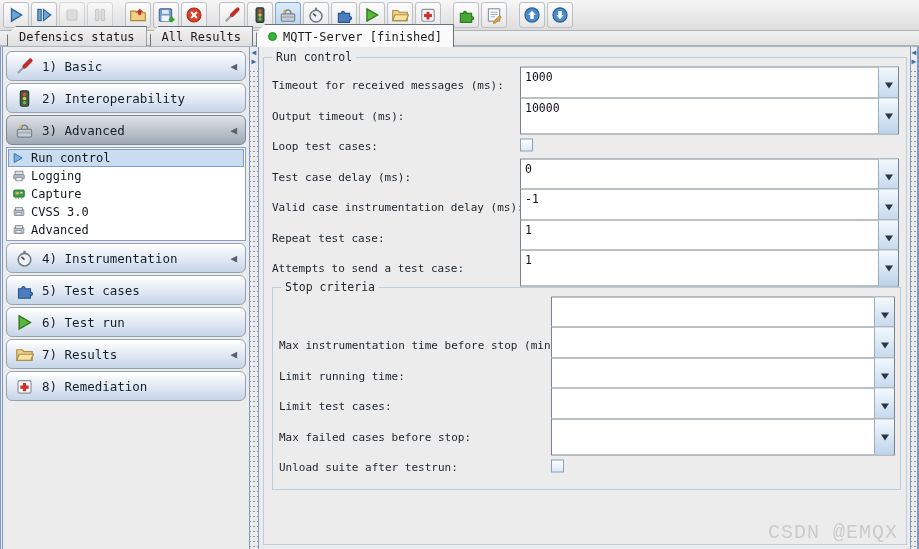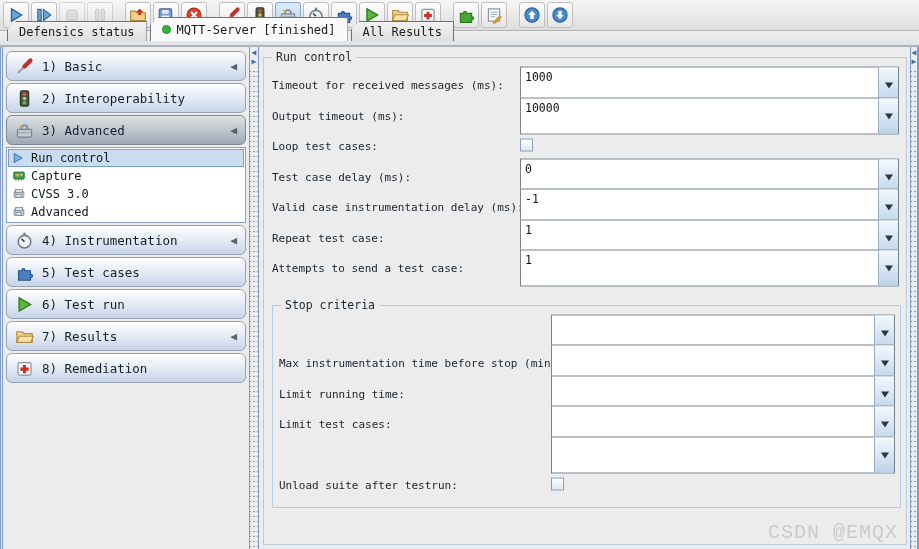--- a/index.html
+++ b/index.html
@@ -10,21 +10,21 @@
   
   .toolbar { height:31px; flex:none; display:flex; align-items:center; padding:2px 3px;
     background:linear-gradient(#f6f6f6,#dddddd); border-bottom:1px solid #b2b2b2; gap:2px; }
   .tbtn { width:26px; height:26px; flex:none; display:flex; align-items:center; justify-content:center;
     border:1px solid #bcc0c4; border-radius:3px; background:linear-gradient(#fdfdfd,#e6e6e6); cursor:default; }
   .tbtn.disabled { opacity:.55; }
   .tbtn.active { background:linear-gradient(#dcebfa,#bcd4ec); border-color:#84a6ca; }
   .tsep { width:8px; flex:none; }
 
   
-  .tabbar { height:16px; flex:none; display:flex; align-items:flex-end; padding:0 0 4px 7px;
+  .tabbar { height:16px; flex:none; display:flex; align-items:center; padding:0 0 4px 7px;
     background:linear-gradient(#f0f0f0,#e2e2e2); border-bottom:2px solid #aab4be; gap:3px; }
   .tab { height:20px; padding:0 11px; display:flex; align-items:center; gap:6px;
     font-size:12px; color:#1c1c1c; white-space:nowrap;
     background:linear-gradient(#f2f2f2,#dedede); border:1px solid #6a737c; border-bottom:none;
     clip-path:polygon(9px 0, 100% 0, 100% 100%, 0 100%, 0 9px); }
   .tab.active { height:24px; background:#fafafa; }
   .tabdot { width:9px; height:9px; border-radius:50%; background:#35b33c; border:1px solid #1f8a28; flex:none; }
 
   
   .content { flex:1; display:flex; min-height:0; }
@@ -65,21 +65,21 @@
   .frow .fctrl { position:absolute; top:50%; transform:translateY(-50%); right:2px; }
   .combo { display:flex; height:37px; border:1px solid #78828c; background:#ffffff; }
   .combo .cval { flex:1; padding:2px 4px; font-size:11.5px; color:#101018; overflow:hidden; white-space:nowrap; }
   .combo .cbtn { width:20px; flex:none; display:flex; align-items:center; justify-content:center;
     background:linear-gradient(#f3f9fe,#bdd3ea); border-left:1px solid #98aec6; cursor:pointer; }
   .combo .cbtn i { display:block; width:0; height:0; border:4px solid transparent;
     border-top:6px solid #2c3640; margin-top:5px; }
   .checkbox { width:13px; height:13px; border:1px solid #8aa0b8;
     background:linear-gradient(#ffffff,#dce8f4); display:inline-block; }
 
-  .group.stop { position:relative; margin-top:21px; border:1px solid #b9cfe0; }
+  .group.stop { position:relative; margin-top:3px; border:1px solid #b9cfe0; }
   .group.stop .srows { padding:12px 3px 6px 6px; }
 
   .watermark { position:absolute; right:12px; bottom:5px; font-family:Liberation Mono, monospace;
     font-size:20px; color:#cbcbcb; letter-spacing:1px; }
 
   svg { display:block; }
 </style>
 </head>
 <body>
 
@@ -204,26 +204,26 @@
         <svg width="18" height="18" viewBox="0 0 16 16">
           <circle cx="8" cy="8" r="6.3" fill="#4a8cc8" stroke="#2a5c98"></circle>
           <path d="M8 11.7L4.6 8h1.9V4.5h3V8h1.9z" fill="#ffffff"></path>
         </svg>
       </div>
     </div>
   <div class="tabbar" id="tabbar">
       <div class="tab">
         <span>Defensics status</span>
       </div>
+      <div class="tab">
+        <span>All Results</span>
+      </div>
       <div class="tab active">
         <span class="tabdot"></span>
         <span>MQTT-Server [finished]</span>
-      </div>
-      <div class="tab">
-        <span>All Results</span>
       </div>
     </div>
   <div class="content">
     <div class="sidebar" id="sidebar">
         <div class="acc-header">
           <svg width="19" height="19" viewBox="0 0 16 16">
             <path d="M2.5 13.5l5.5-5.5" stroke="#9aa2aa" stroke-width="2"></path>
             <path d="M8 8l5-5" stroke="#c03028" stroke-width="3.6" stroke-linecap="round"></path>
           </svg>
           <span>1) Basic</span>
@@ -247,20 +247,28 @@
           </svg>
           <span>3) Advanced</span>
           <span class="chev">◀</span>
         </div>
         <div class="acc-list">
           <div class="acc-item selected">
             <svg width="14" height="14" viewBox="0 0 16 16">
               <path d="M2.5 2.8l9 5.2-9 5.2z" fill="#7ab4e4" stroke="#2f6496"></path>
             </svg>
             <span>Run control</span>
+          </div>
+          <div class="acc-item">
+            <svg width="14" height="14" viewBox="0 0 16 16">
+              <rect x="3.5" y="2.5" width="9" height="4" fill="#dde2e7" stroke="#828a92"></rect>
+              <rect x="2" y="6.5" width="12" height="5" rx="1" fill="#b8c0c8" stroke="#828a92"></rect>
+              <rect x="4.5" y="9.5" width="7" height="4" fill="#eef2f6" stroke="#828a92"></rect>
+            </svg>
+            <span>Logging</span>
           </div>
           <div class="acc-item">
             <svg width="14" height="14" viewBox="0 0 16 16">
               <rect x="2" y="3.5" width="12" height="8" rx="1" fill="#3aa048" stroke="#1a7028"></rect>
               <rect x="4" y="5.5" width="4" height="3" fill="#d4b45a"></rect>
               <rect x="9.5" y="5.5" width="2.5" height="2" fill="#dddddd"></rect>
               <path d="M4.5 11.5v2.5M7.5 11.5v2.5M10.5 11.5v2.5" stroke="#888888"></path>
             </svg>
             <span>Capture</span>
           </div>
@@ -438,20 +446,21 @@
                   <div class="fctrl" style="left: 272px; right: 2px;">
                     <div class="combo">
                       <span class="cval"></span>
                       <span class="cbtn">
                         <i></i>
                       </span>
                     </div>
                   </div>
                 </div>
                 <div class="frow">
+                  <span class="flabel">Max failed cases before stop:</span>
                   <div class="fctrl" style="left: 272px; right: 2px;">
                     <div class="combo">
                       <span class="cval"></span>
                       <span class="cbtn">
                         <i></i>
                       </span>
                     </div>
                   </div>
                 </div>
                 <div class="frow">

